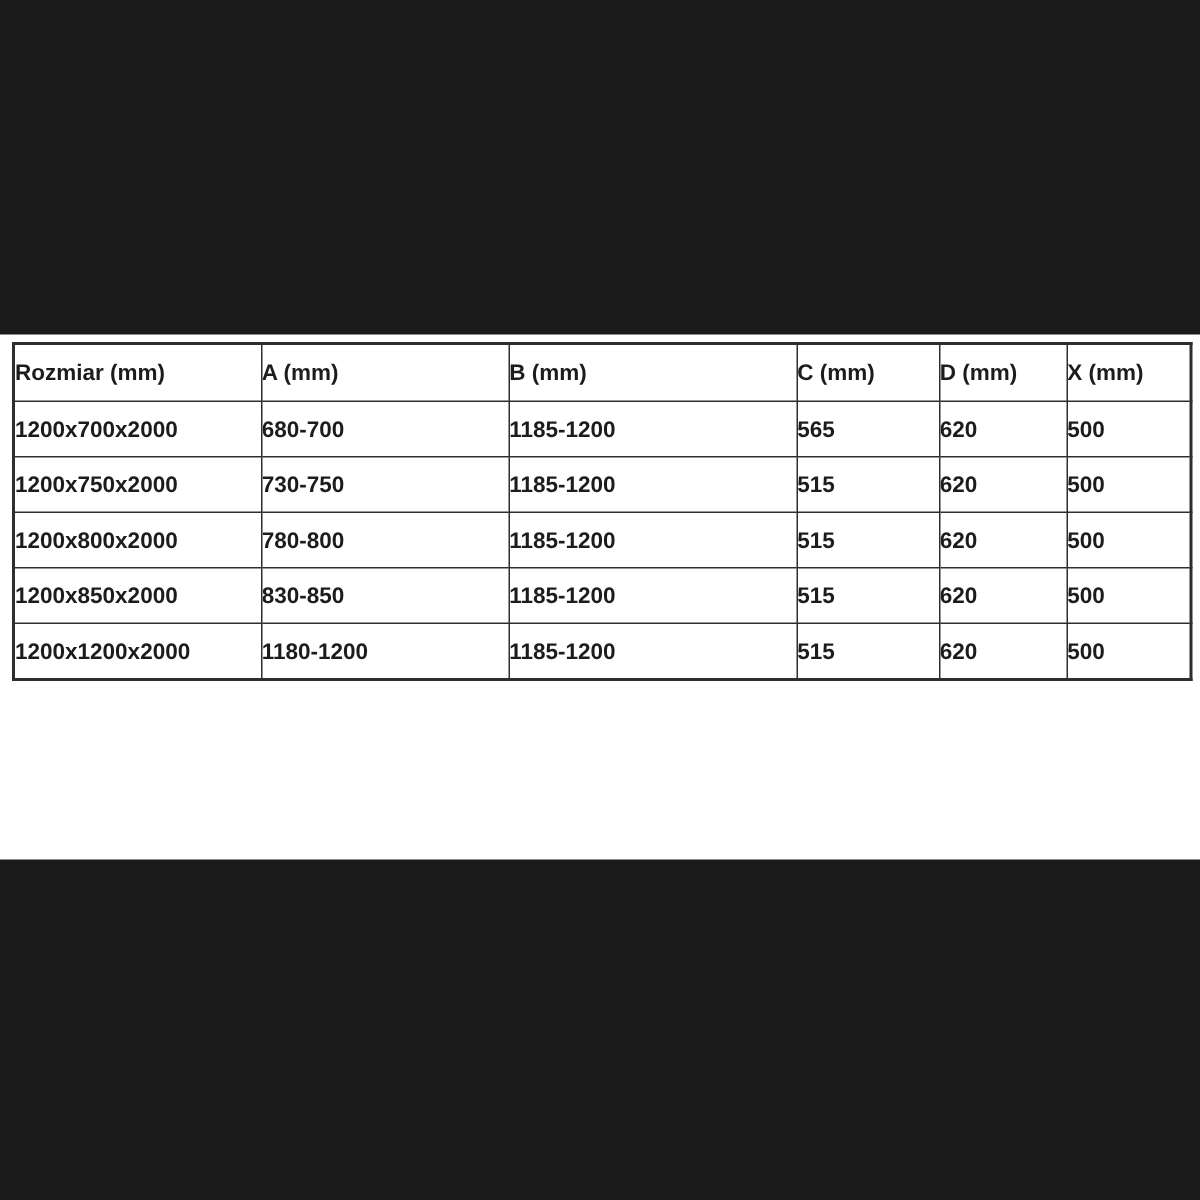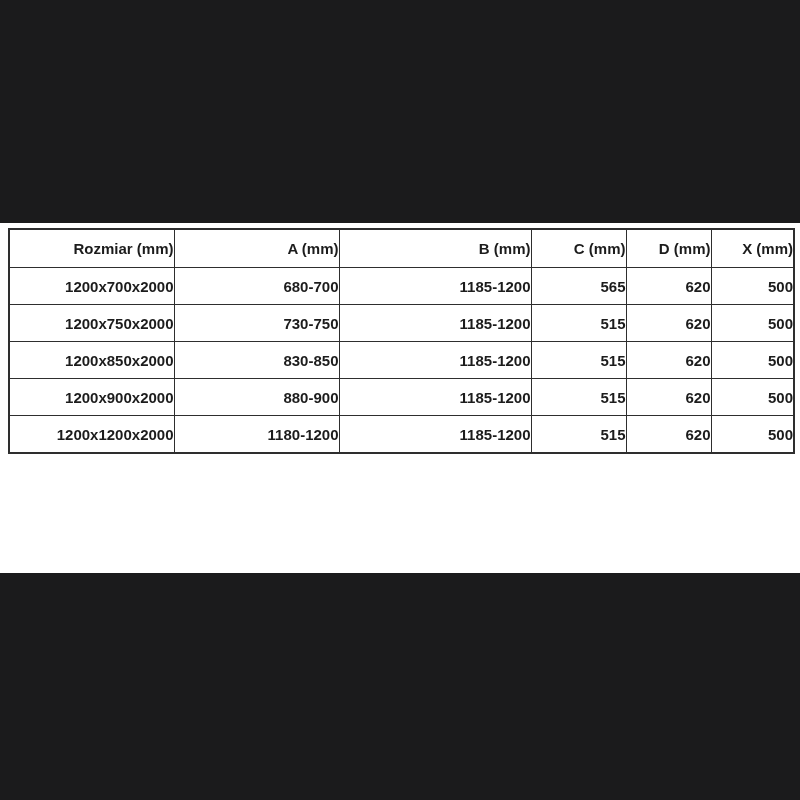--- a/index.html
+++ b/index.html
@@ -28,21 +28,21 @@
     left: 8px;
     width: 785px;
     border-collapse: collapse;
     table-layout: fixed;
     background: #ffffff;
     border: 2px solid #2e2e2e;
   }
   table.spec th,
   table.spec td {
     border: 1.5px solid #2e2e2e;
-    text-align: right;
+    text-align: left;
     vertical-align: middle;
     color: #1c1c1c;
     font-size: 15px;
     padding: 0;
     overflow: hidden;
     white-space: nowrap;
   }
   table.spec th {
     height: 37px;
     font-weight: bold;
@@ -93,30 +93,30 @@
     </tr>
     <tr>
       <td>1200x750x2000</td>
       <td>730-750</td>
       <td>1185-1200</td>
       <td>515</td>
       <td>620</td>
       <td>500</td>
     </tr>
     <tr>
-      <td>1200x850x2000</td>
-      <td>830-850</td>
+      <td>1200x800x2000</td>
+      <td>780-800</td>
       <td>1185-1200</td>
       <td>515</td>
       <td>620</td>
       <td>500</td>
     </tr>
     <tr>
-      <td>1200x900x2000</td>
-      <td>880-900</td>
+      <td>1200x850x2000</td>
+      <td>830-850</td>
       <td>1185-1200</td>
       <td>515</td>
       <td>620</td>
       <td>500</td>
     </tr>
     <tr>
       <td>1200x1200x2000</td>
       <td>1180-1200</td>
       <td>1185-1200</td>
       <td>515</td>

